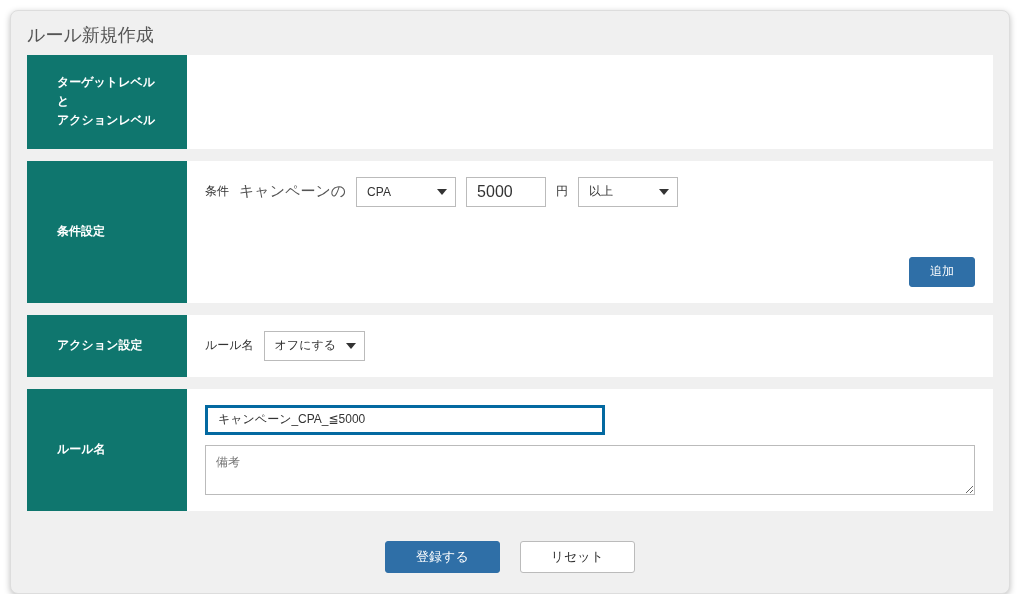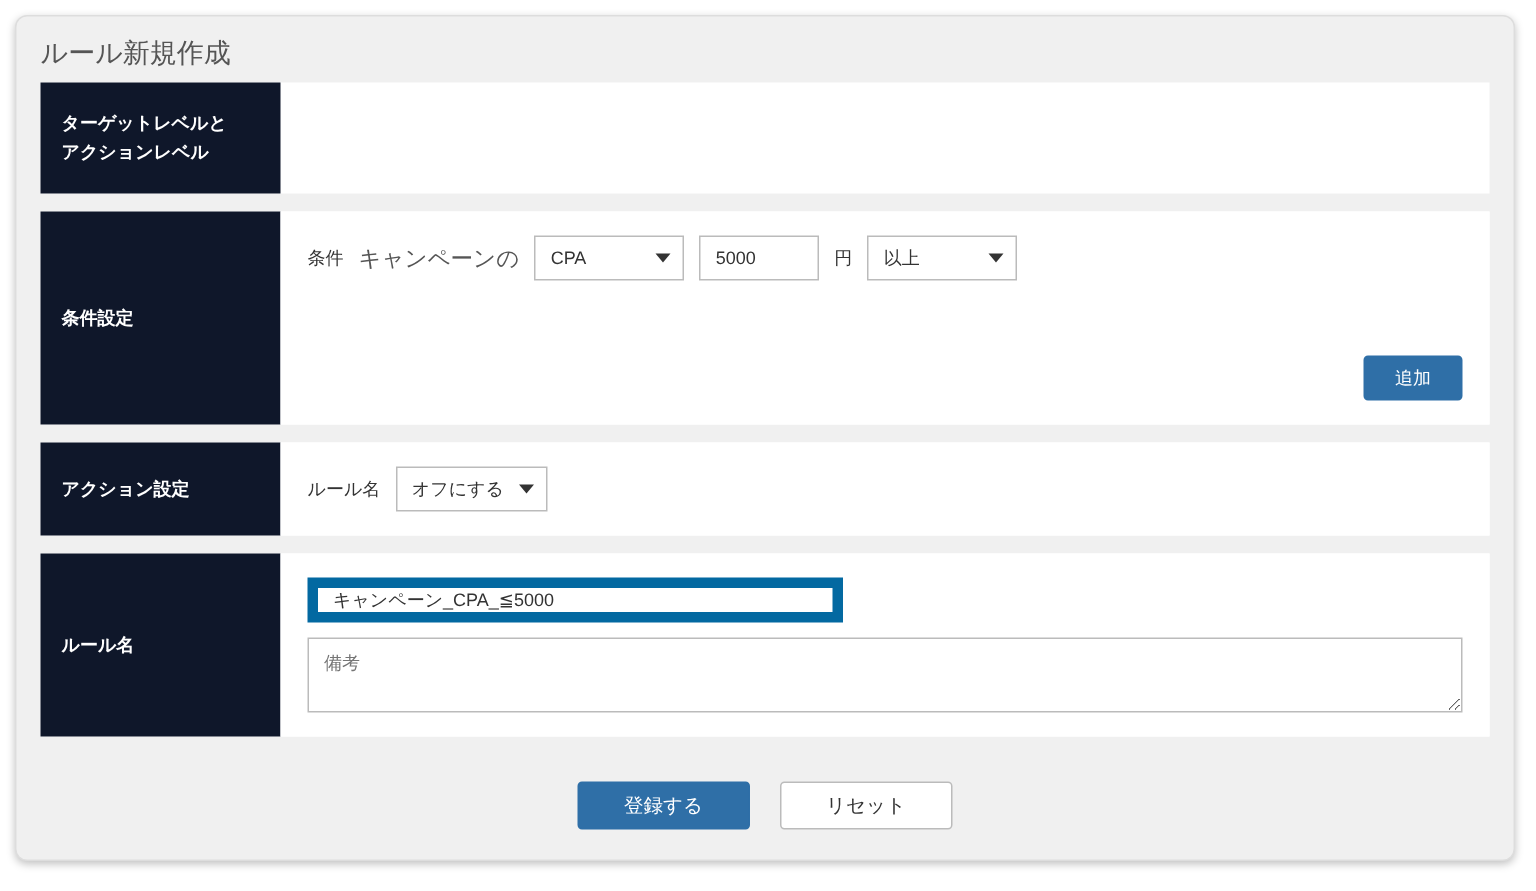--- a/index.html
+++ b/index.html
@@ -25,27 +25,27 @@
   }
   .section {
     display: flex;
     margin: 0 16px 12px 16px;
     background: #fff;
     align-items: stretch;
   }
   .section-label {
     width: 160px;
     min-width: 160px;
-    background: #0f172a;
+    background: #0f766e;
     color: #fff;
     font-size: 12px;
     font-weight: 700;
     display: flex;
     align-items: center;
-    padding: 18px 14px;
+    padding: 18px 30px;
     line-height: 1.6;
   }
   .section-body {
     flex: 1;
     background: #fff;
     padding: 16px 18px;
     display: flex;
     flex-direction: column;
     gap: 10px;
     position: relative;
@@ -85,21 +85,21 @@
     width: 0; height: 0;
     border-left: 5px solid transparent;
     border-right: 5px solid transparent;
     border-top: 6px solid #333;
   }
   .select.wide { min-width: 150px; }
   .input-text {
     border: 1px solid #bbb;
     height: 30px;
     padding: 0 10px;
-    font-size: 12px;
+    font-size: 16px;
     color: #333;
     width: 80px;
   }
   .unit {
     font-size: 12px;
     color: #333;
   }
   .btn {
     display: inline-flex;
     align-items: center;
@@ -120,26 +120,26 @@
     background: #fff;
     color: #333;
     border: 1px solid #bbb;
   }
   .add-row {
     display: flex;
     justify-content: flex-end;
     margin-top: 40px;
   }
   .input-full {
-    border: 7px solid #0369a1;
+    border: 3px solid #0369a1;
     height: 30px;
     padding: 0 10px;
     font-size: 12px;
     color: #333;
-    width: 357px;
+    width: 400px;
   }
   .textarea-full {
     border: 1px solid #bbb;
     padding: 8px 10px;
     font-size: 12px;
     color: #999;
     width: 100%;
     height: 50px;
     resize: both;
     font-family: inherit;

